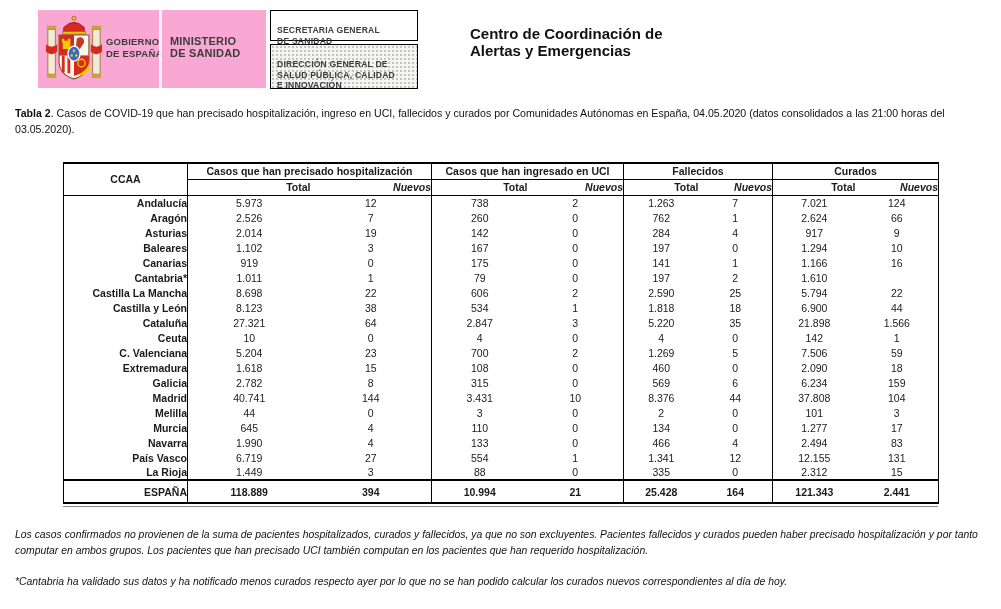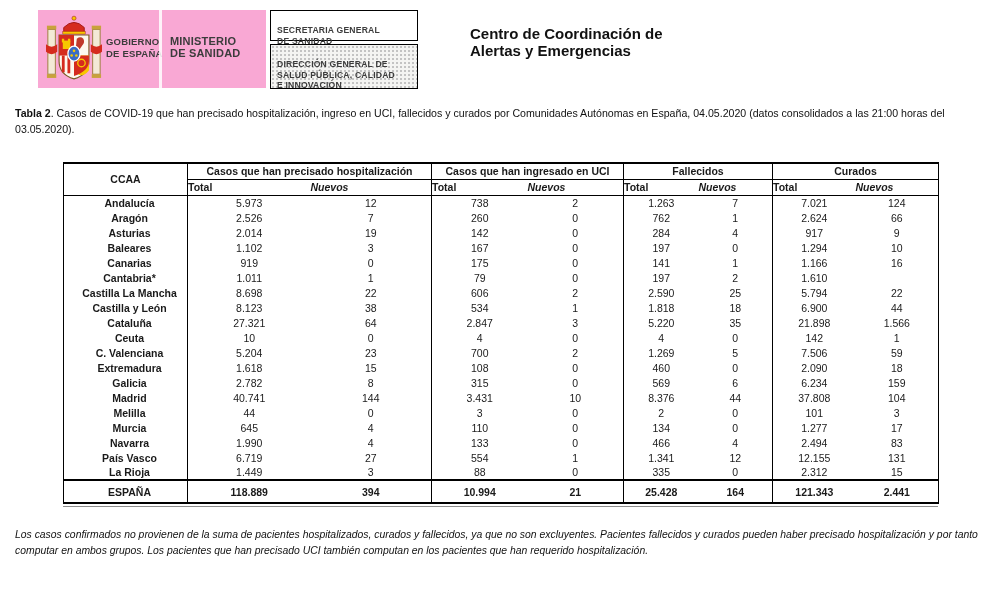--- a/index.html
+++ b/index.html
@@ -26,24 +26,24 @@
   .tabla-title b { font-weight:bold; }
 
   
   .table-wrap { position:absolute; left:63px; top:162px; width:875px; }
   table { border-collapse:collapse; table-layout:fixed; width:875px;
           border-top:2.5px solid #000; border-left:1.5px solid #000; border-right:1.5px solid #000;
           border-bottom:2px solid #000; font-size:10.5px; }
   th, td { padding:0; vertical-align:middle; }
   .bR { border-right:1.5px solid #000; }
   th.group { font-weight:bold; height:16px; border-bottom:1px solid #000; text-align:center; }
-  th.sub { font-weight:bold; height:16px; border-bottom:1.6px solid #000; text-align:left; }
+  th.sub { font-weight:bold; height:16px; border-bottom:1.6px solid #000; text-align:right; }
   th.sub.nuevos { font-style:italic; }
   th.ccaa-h { font-weight:bold; text-align:center; border-bottom:1.6px solid #000; }
-  td.ccaa { font-weight:bold; text-align:center; padding-left:8px; height:15px; }
+  td.ccaa { font-weight:bold; text-align:right; padding-left:8px; height:15px; }
   td.num { text-align:center; height:15px; }
   tr.espana td { border-top:2px solid #000; font-weight:bold; height:23px; }
   .dbl-line { height:2px; border-bottom:1px solid #8c8c8c; margin-top:1px; }
 
   
   .notes { position:absolute; left:15px; top:527px; width:982px; font-style:italic; font-size:10.4px; line-height:15.5px; color:#111; }
   .notes p + p { margin-top:16px; }
 </style>
 </head>
 <body>
@@ -365,13 +365,14 @@
           <td class="num">121.343</td>
           <td class="num">2.441</td>
         </tr>
       </tbody>
   </table>
   <div class="dbl-line"></div>
 </div>
 
 <div class="notes">
   <p>Los casos confirmados no provienen de la suma de pacientes hospitalizados, curados y fallecidos, ya que no son excluyentes. Pacientes fallecidos y curados pueden haber precisado hospitalización y por tanto computar en ambos grupos. Los pacientes que han precisado UCI también computan en los pacientes que han requerido hospitalización.</p>
+  <p>*Cantabria ha validado sus datos y ha notificado menos curados respecto ayer por lo que no se han podido calcular los curados nuevos correspondientes al día de hoy.</p>
 </div>
 
 </body></html>

